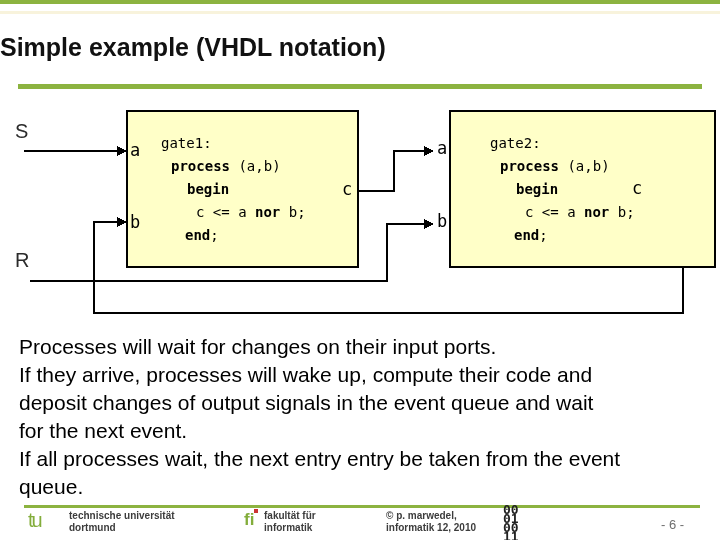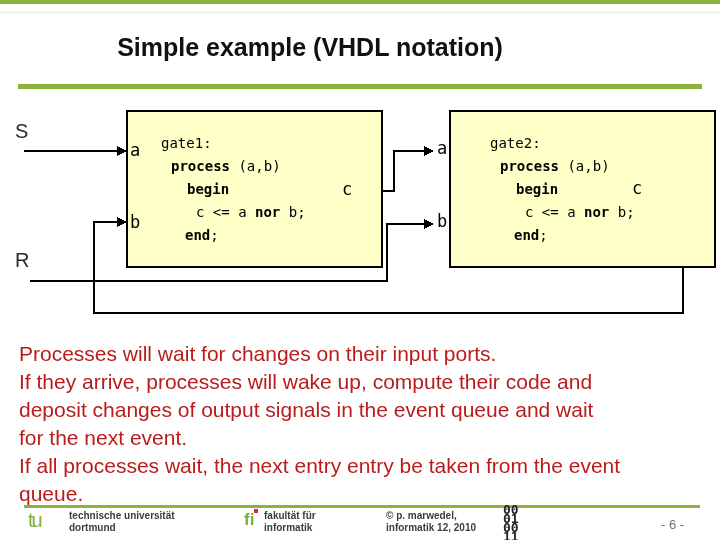--- a/index.html
+++ b/index.html
@@ -6,51 +6,51 @@
   #slide {
     position:relative; width:720px; height:540px; background:#ffffff;
     overflow:hidden; font-family:"Liberation Sans", sans-serif;
   }
   
   #top-bar   { position:absolute; left:0; top:0; width:720px; height:4px; background:#8CB340; }
   #top-strip { position:absolute; left:0; top:11px; width:720px; height:3px; background:#F8F3DC; }
 
   
   #page-title {
-    position:absolute; left:0; top:33px; width:620px; text-align:center;
+    position:absolute; left:0; top:33px; width:620px; 
     font-size:25px; font-weight:bold; color:#111;
   }
   #title-divider { position:absolute; left:18px; top:84px; width:684px; height:5px; background:#8CB340; }
 
   
   .gate-box {
     position:absolute; top:110px; height:158px; box-sizing:border-box;
     background:#FFFFC8; border:2px solid #000;
   }
-  #gate1-box { left:126px; width:257px; }
+  #gate1-box { left:126px; width:233px; }
   #gate2-box { left:449px; width:267px; }
   .code {
     position:absolute; top:20px; font-family:"DejaVu Sans Mono", monospace;
     font-size:14px; line-height:23px; color:#000; white-space:pre;
   }
   #gate1-code { left:33px; }
   #gate2-code { left:39px; }
   .code .kw { font-weight:bold; }
 
   .sig-label {
     position:absolute; font-size:20px; color:#2b2b2b;
   }
   .port-label {
     position:absolute; font-family:"DejaVu Sans Mono", monospace;
     font-size:17px; color:#000;
   }
   #wires { position:absolute; left:0; top:0; pointer-events:none; }
 
   
-  #body-text { position:absolute; left:19px; top:340px; width:690px; color:#b91c1c; }
+  #body-text { position:absolute; left:19px; top:333px; width:690px; color:#000000; }
   .body-line { font-size:21px; line-height:28px; white-space:nowrap; }
 
   
   #footer-divider { position:absolute; left:24px; top:505px; width:676px; height:3px; background:#8CB340; }
   #tu-logo {
     position:absolute; left:28px; top:507px; font-size:20px; font-weight:normal;
     color:#83AD3B; letter-spacing:-2px; line-height:26px;
   }
   #fi-logo {
     position:absolute; left:244px; top:508px; font-size:17px; font-weight:bold;

